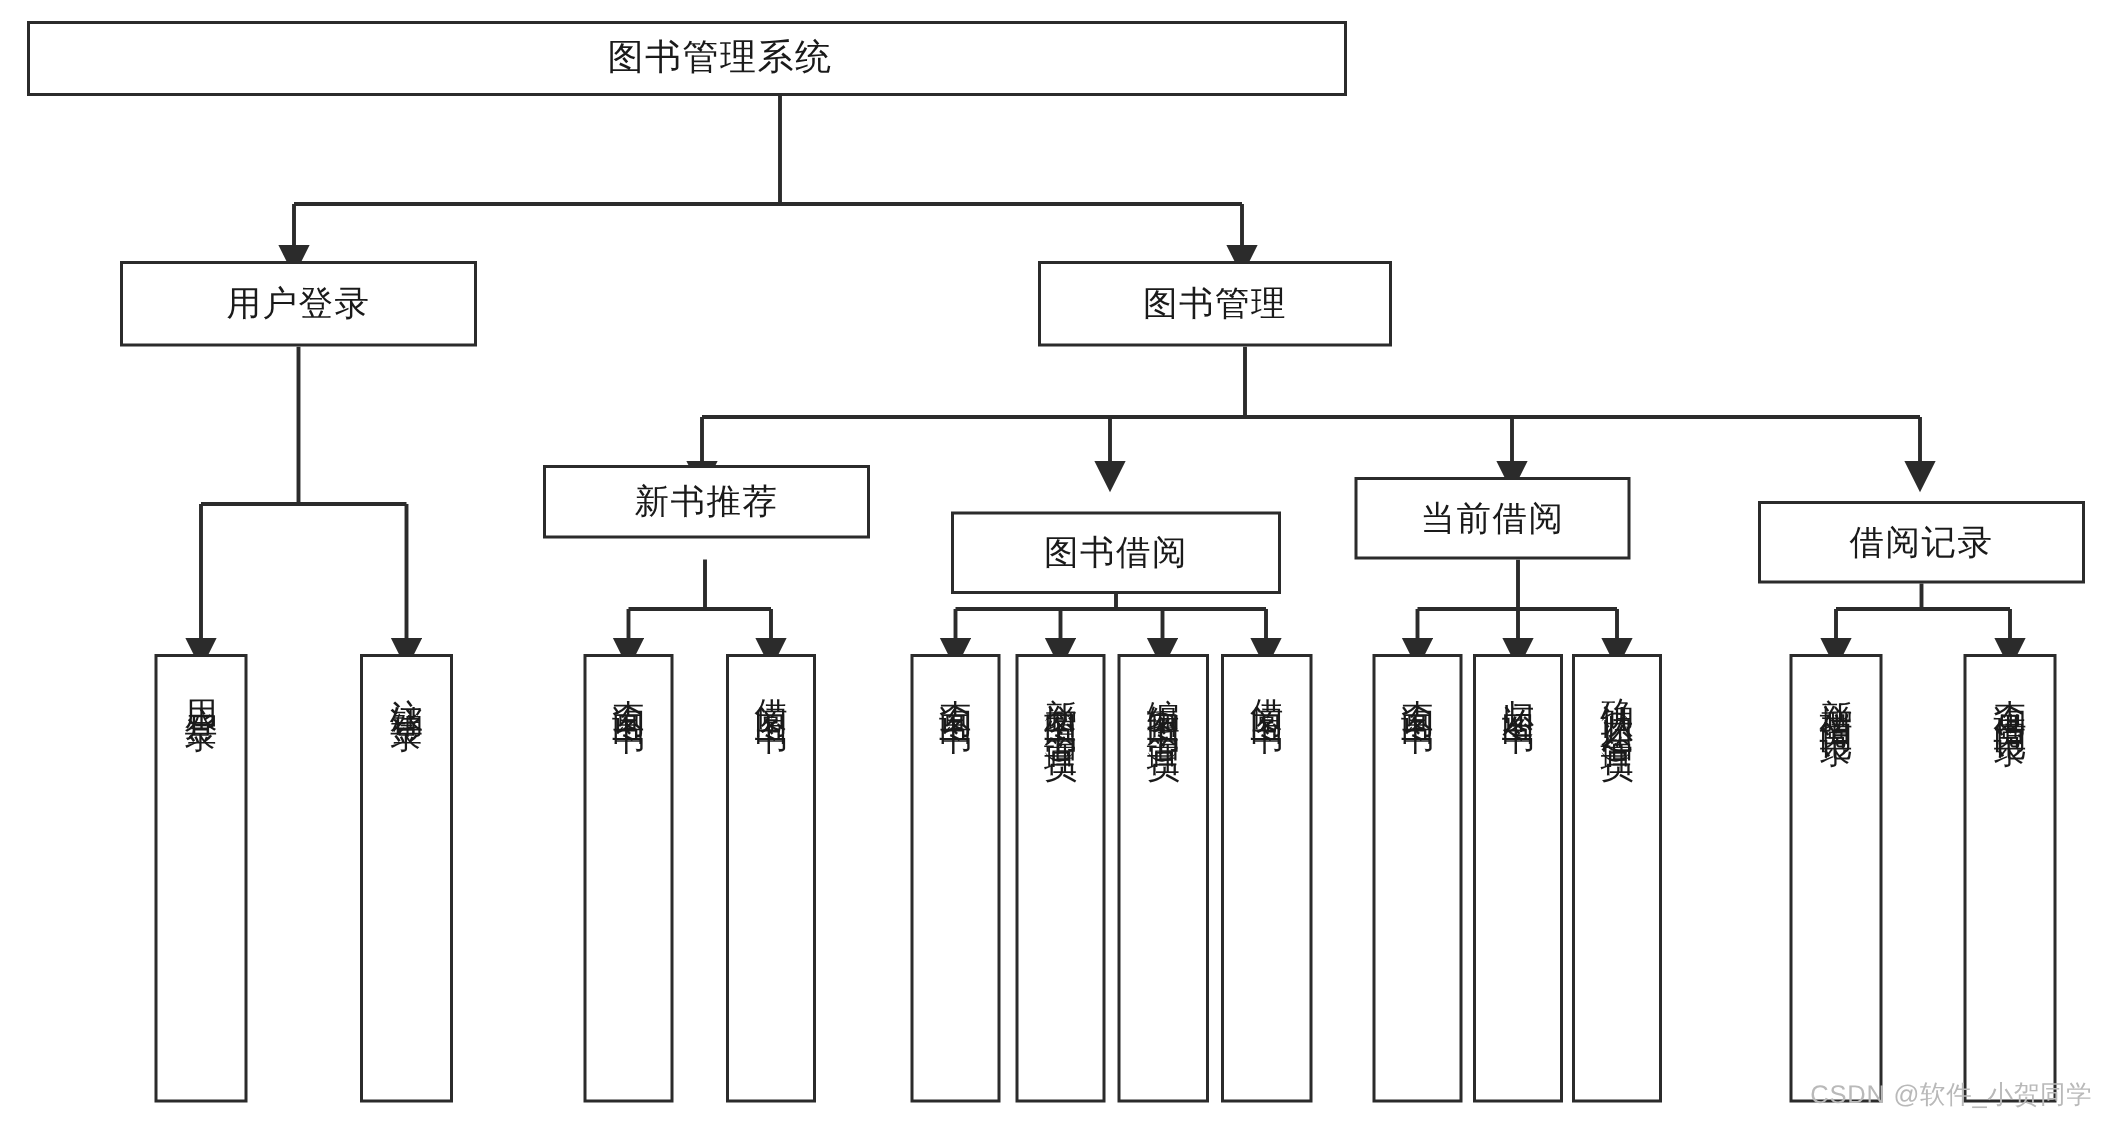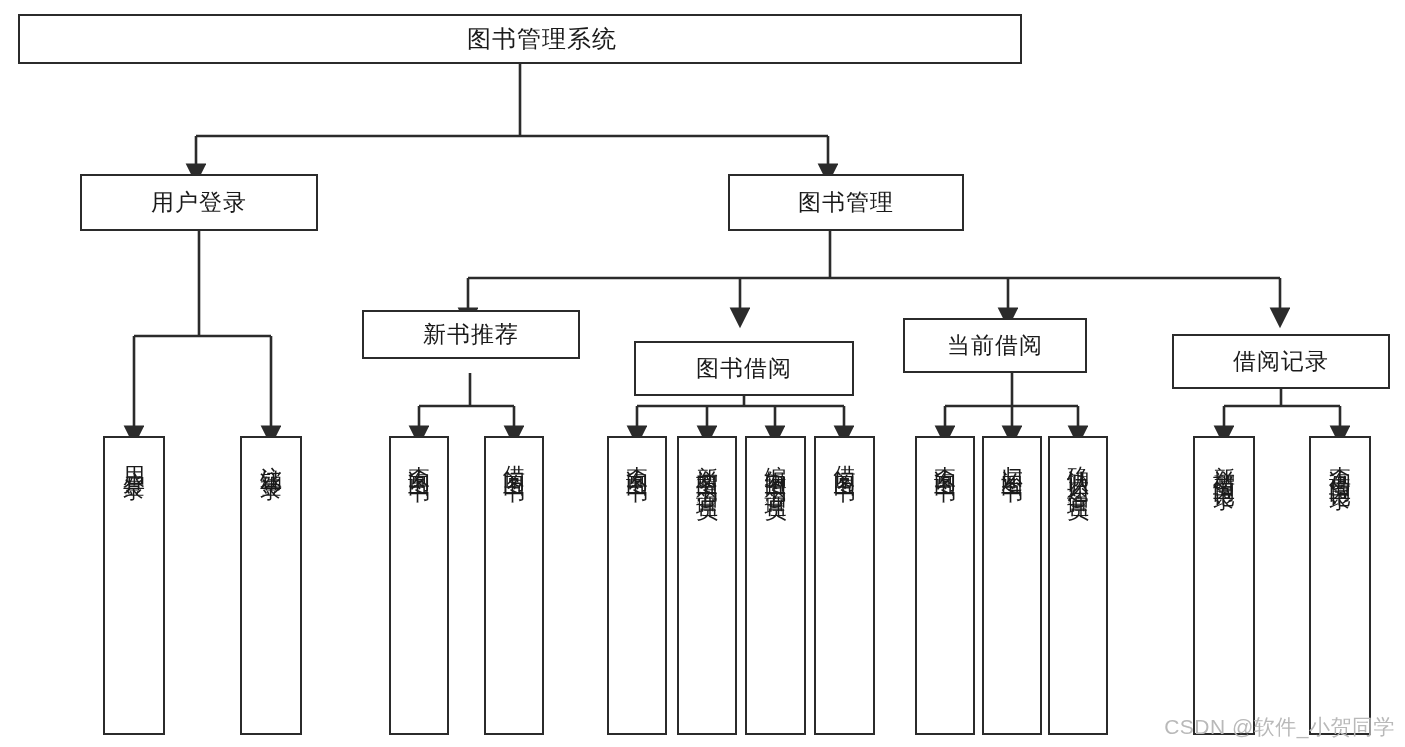--- a/index.html
+++ b/index.html
@@ -54,21 +54,21 @@
     text-orientation: upright;
     -webkit-writing-mode: vertical-rl;
     letter-spacing: 5px;
     line-height: 1;
     white-space: nowrap;
   }
   .watermark {
     position: absolute;
     right: 10px;
     bottom: 6px;
-    font-size: 21px;
+    font-size: 17px;
     color: #b9b9b9;
     letter-spacing: 0.5px;
     user-select: none;
   }
 </style>
 </head>
 <body>
 
 <div id="canvas">
 
@@ -115,28 +115,28 @@
       <path d="M1012,406 L1012,428" marker-end="url(#arrow)"></path>
       <path d="M1078,406 L1078,428" marker-end="url(#arrow)"></path>
 
       <path d="M1281,373 L1281,406"></path>
       <path d="M1224,406 L1340,406"></path>
       <path d="M1224,406 L1224,428" marker-end="url(#arrow)"></path>
       <path d="M1340,406 L1340,428" marker-end="url(#arrow)"></path>
     </g>
   </svg>
 
-  <div class="node root horiz" style="left:18px; top:14px; width:1004px; height:50px;padding-left:44px;">
+  <div class="node root horiz" style="left:18px; top:14px; width:880px; height:50px;padding-left:44px;">
     <span>图书管理系统</span>
   </div>
 
   <div class="node horiz" style="left:80px; top:174px; width:238px; height:57px;">
     <span>用户登录</span>
   </div>
-  <div class="node horiz" style="left:728px; top:174px; width:236px; height:57px;">
+  <div class="node horiz" style="left:692px; top:174px; width:236px; height:57px;">
     <span>图书管理</span>
   </div>
 
   <div class="node horiz" style="left:362px; top:310px; width:218px; height:49px;align-items:center;">
     <span>新书推荐</span>
   </div>
   <div class="node horiz" style="left:634px; top:318px; width:220px; height:55px;margin-top:23px;">
     <span>图书借阅</span>
   </div>
   <div class="node horiz" style="left:903px; top:318px; width:184px; height:55px;">

